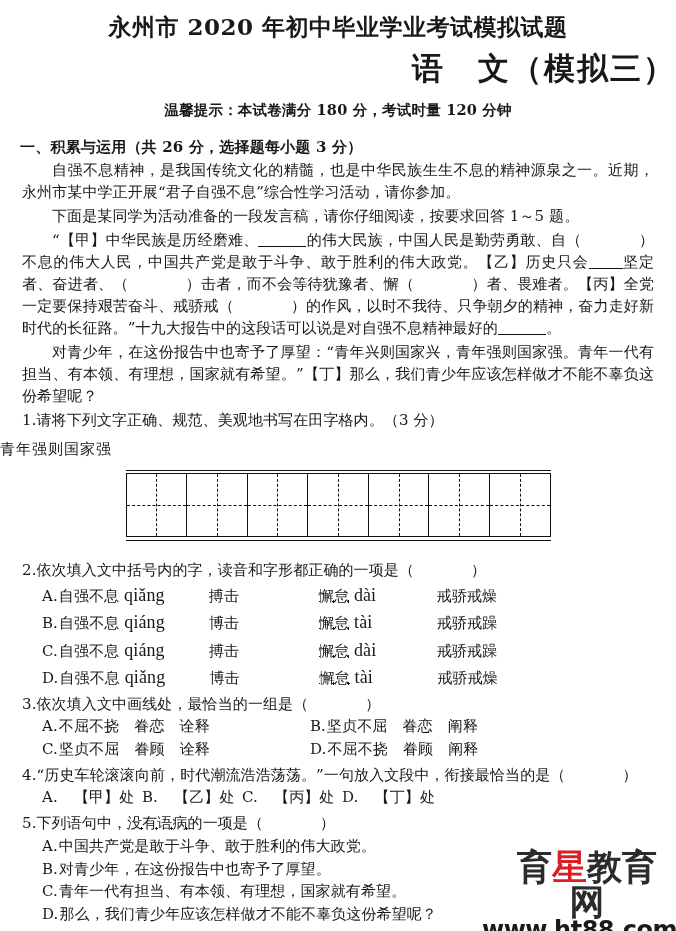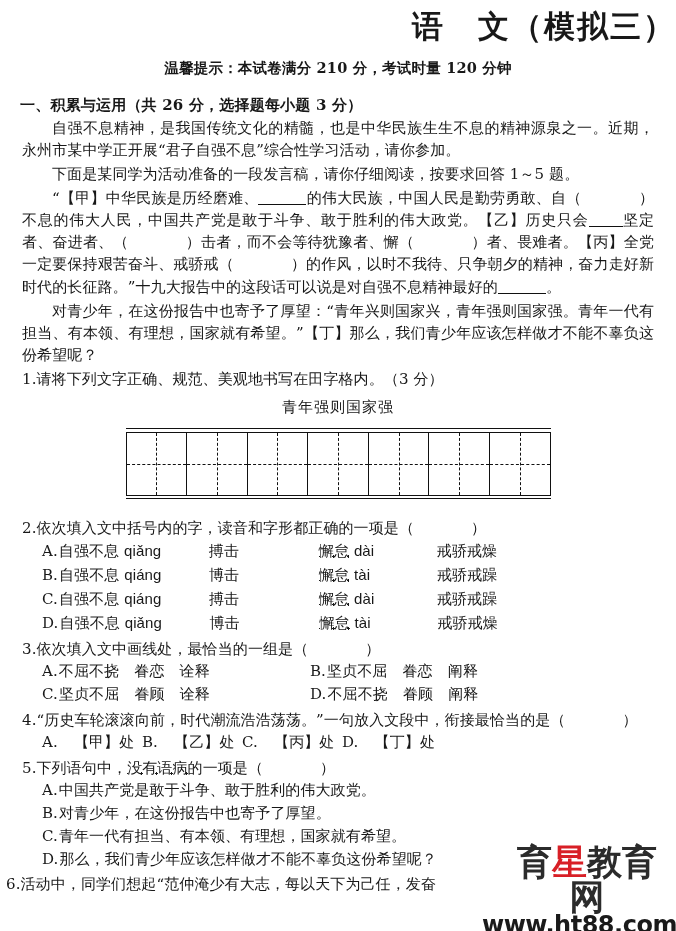--- a/index.html
+++ b/index.html
@@ -84,40 +84,39 @@
   }
   .opt-row {
     font-size: 15px;
     line-height: 1.46;
     margin: 1px 0 0 42px;
     white-space: nowrap;
     letter-spacing: 0.1px;
   }
   .opt-label { margin-right: 1px; }
   .pinyin {
-    font-family: Liberation Sans, sans-serif;
-    font-size: 15px;
+    font-family: Liberation Serif, serif;
+    font-size: 18px;
   }
   .col-a { display: inline-block; width: 150px; }
   .col-b { display: inline-block; width: 110px; }
   .col-c { display: inline-block; width: 118px; }
   .half { display: inline-block; width: 268px; }
   .q4opt { display: inline-block; width: 100px; }
   .dotted {
     text-decoration: none;
     background-image: radial-gradient(circle, #1a1a1a 1.1px, transparent 1.2px);
     background-size: 15px 15px;
     background-position: 7px 100%;
     background-repeat: repeat-x;
     padding-bottom: 4px;
   }
 
   
   .grid-caption {
-    text-align: center;
     font-size: 15px;
     margin-top: 8px;
     letter-spacing: 1px;
   }
   .grid-wrap {
     margin: 11px 0 0 0;
     display: flex;
     justify-content: center;
   }
   .tzg {
@@ -185,22 +184,23 @@
     margin-top: -2px;
     color: #1a1a1a;
     font-family: "DejaVu Sans", "Liberation Sans", sans-serif;
   }
 </style>
 </head>
 <body>
 
 <div class="page">
 
+  <div class="title-main">永州市 2020 年初中毕业学业考试模拟试题</div>
   <div class="title-sub">语　文（模拟三）</div>
-  <div class="title-note">温馨提示：本试卷满分 210 分，考试时量 120 分钟</div>
+  <div class="title-note">温馨提示：本试卷满分 180 分，考试时量 120 分钟</div>
 
   <div class="section-head">一、积累与运用（共 26 分，选择题每小题 3 分）</div>
 
   <div class="para indent">自强不息精神，是我国传统文化的精髓，也是中华民族生生不息的精神源泉之一。近期，永州市某中学正开展“君子自强不息”综合性学习活动，请你参加。</div>
   <div class="para indent">下面是某同学为活动准备的一段发言稿，请你仔细阅读，按要求回答 1～5 题。</div>
 
   <div class="para indent"><span>“【甲】中华民族是历经磨难、</span><span class="blank-line blank-md"></span><span>的伟大民族，中国人民是勤劳勇敢、自（</span><span class="paren-gap">　　</span><span>）不息的伟大人民，中国共产党是敢于斗争、敢于胜利的伟大政党。【乙】历史只会</span><span class="blank-line blank-sm"></span><span>坚定者、奋进者、（</span><span class="paren-gap">　　</span><span>）击者，而不会等待犹豫者、懈（</span><span class="paren-gap">　　</span><span>）者、畏难者。【丙】全党一定要保持艰苦奋斗、戒骄戒（</span><span class="paren-gap">　　</span><span>）的作风，以时不我待、只争朝夕的精神，奋力走好新时代的长征路。”十九大报告中的这段话可以说是对自强不息精神最好的</span><span class="blank-line blank-md"></span><span>。</span></div>
 
   <div class="para indent">对青少年，在这份报告中也寄予了厚望：“青年兴则国家兴，青年强则国家强。青年一代有担当、有本领、有理想，国家就有希望。”【丁】那么，我们青少年应该怎样做才不能不辜负这份希望呢？</div>
 

